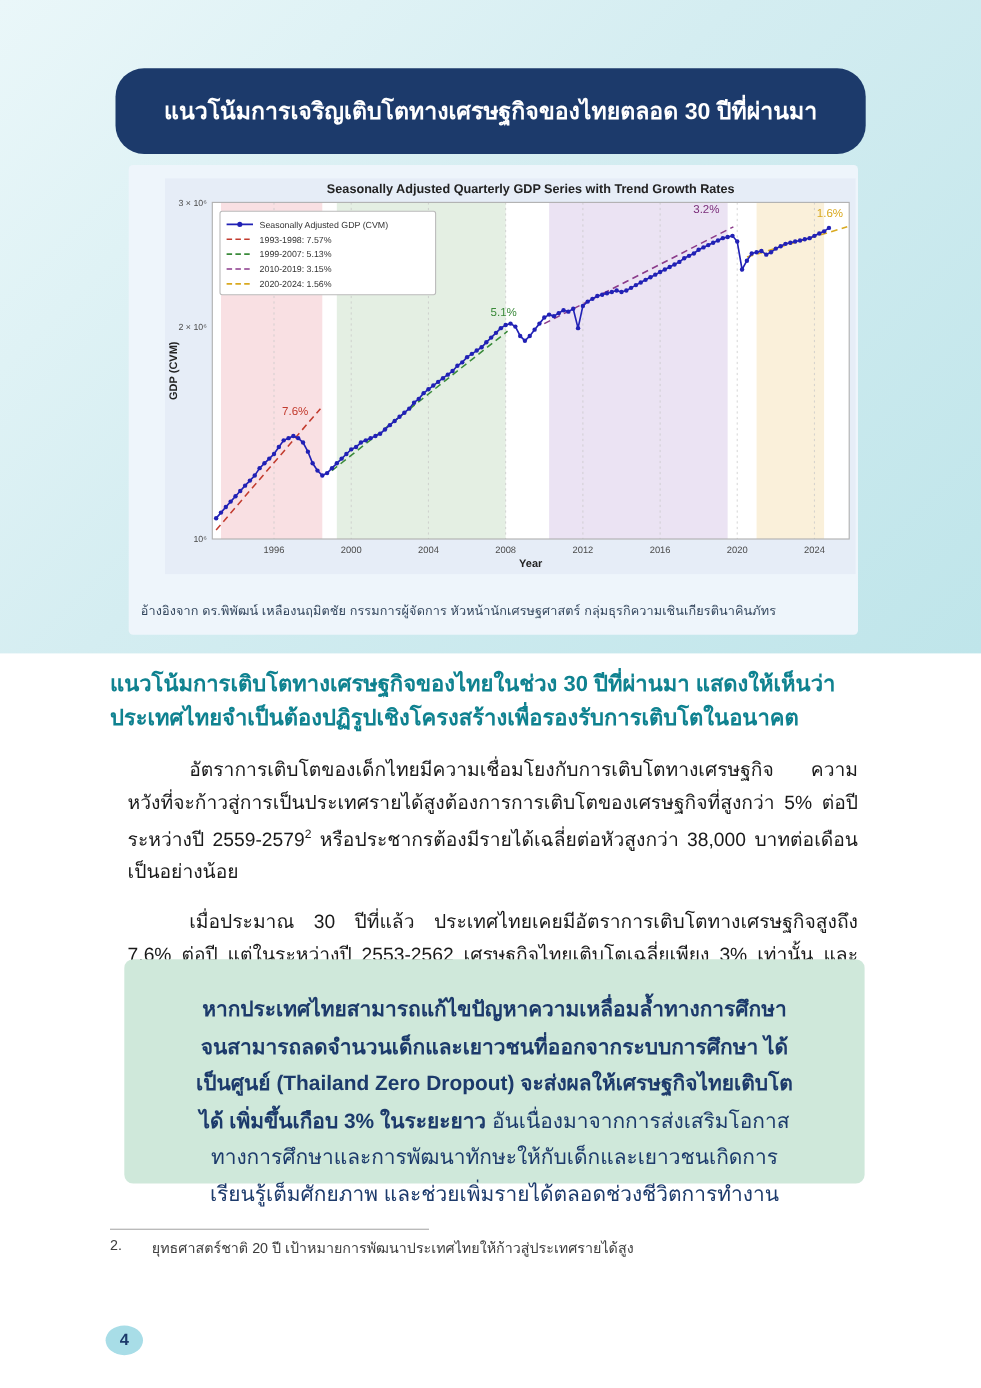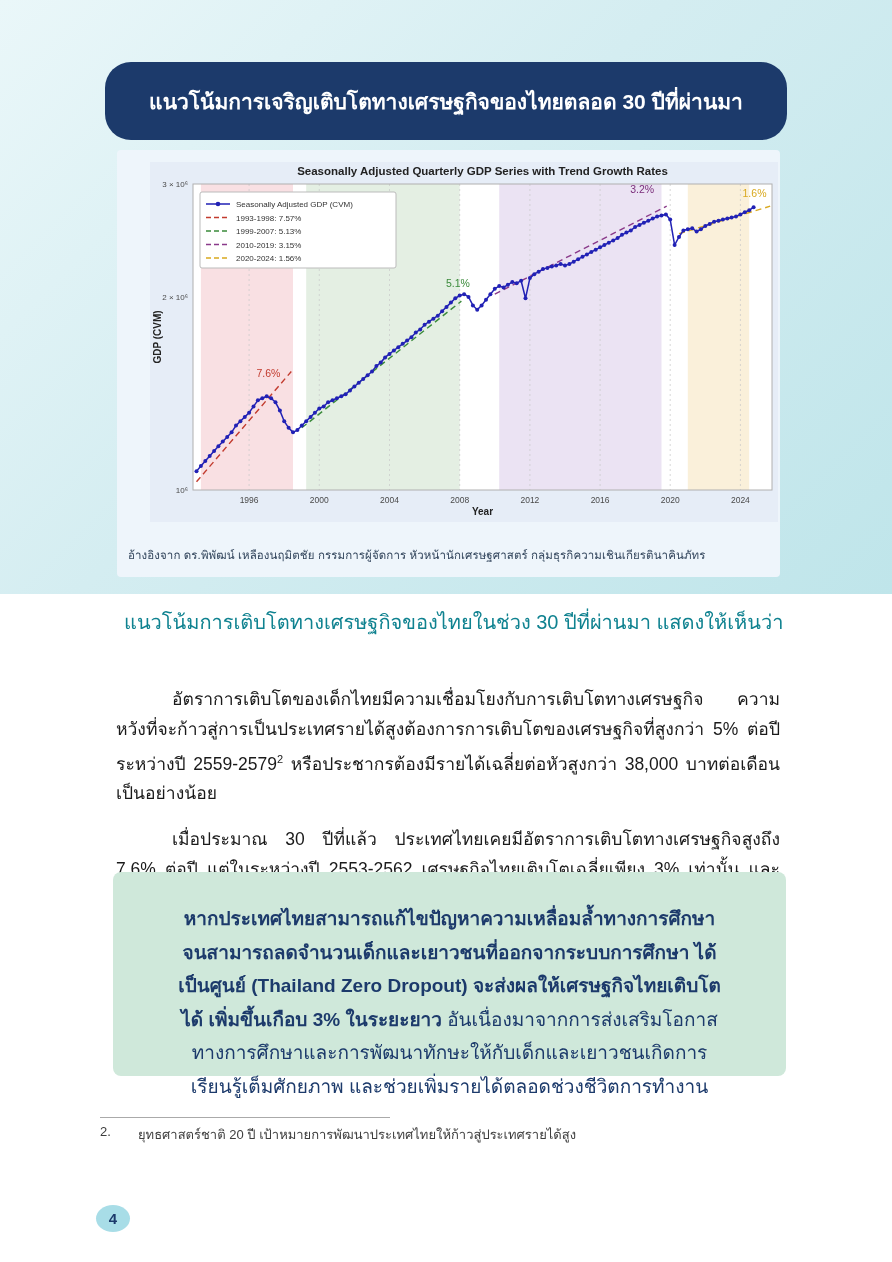--- a/index.html
+++ b/index.html
@@ -21,21 +21,21 @@
     position:absolute;left:117px;top:150px;width:663px;height:427px;
     background:#eef5fb;border-radius:4px;
   }
   .chart-fig{position:absolute;left:33px;top:12px;width:628px;height:360px;}
   .chart-caption{
     position:absolute;left:11px;top:396px;width:640px;
     font-size:11.5px;color:#32455c;letter-spacing:0.1px;
   }
   .section-heading{
     position:absolute;left:100px;top:607px;width:700px;
-    color:#0f8290;font-weight:normal;font-size:20px;line-height:31px;margin-left:24px;
+    color:#0f8290;font-weight:bold;font-size:20px;line-height:31px;
   }
   .body-text{
     position:absolute;left:100px;top:669px;width:696px;
     font-size:17.5px;line-height:29.8px;color:#1a1a1a;text-align:justify;
   }
   .body-text p{margin:16px;text-indent:56px;}
   .body-text sup{font-size:11px;}
   .highlight-box{
     position:absolute;left:113px;top:872px;width:673px;height:204px;
     background:#cfe8da;border-radius:8px;box-sizing:border-box;
@@ -245,20 +245,21 @@
       <line x1="56" y1="82.5" x2="80" y2="82.5" stroke="#8a3a8a" stroke-width="1.5" stroke-dasharray="5,3"></line>
       <text x="86" y="85.5" font-size="8" fill="#333">2010-2019: 3.15%</text>
       <line x1="56" y1="96" x2="80" y2="96" stroke="#d9a91f" stroke-width="1.5" stroke-dasharray="5,3"></line>
       <text x="86" y="99" font-size="8" fill="#333">2020-2024: 1.56%</text>
     </svg>
   <div class="chart-caption">อ้างอิงจาก ดร.พิพัฒน์ เหลืองนฤมิตชัย กรรมการผู้จัดการ หัวหน้านักเศรษฐศาสตร์  กลุ่มธุรกิความเชินเกียรตินาคินภัทร</div>
 </div>
 
 <div class="section-heading">
   <div>แนวโน้มการเติบโตทางเศรษฐกิจของไทยในช่วง 30 ปีที่ผ่านมา แสดงให้เห็นว่า</div>
+  <div>ประเทศไทยจำเป็นต้องปฏิรูปเชิงโครงสร้างเพื่อรองรับการเติบโตในอนาคต</div>
 </div>
 
 <div class="body-text">
   <p><span>อัตราการเติบโตของเด็กไทยมีความเชื่อมโยงกับการเติบโตทางเศรษฐกิจ ความหวังที่จะก้าวสู่การเป็นประเทศรายได้สูงต้องการการเติบโตของเศรษฐกิจที่สูงกว่า 5% ต่อปี ระหว่างปี 2559-2579</span><sup>2</sup><span> หรือประชากรต้องมีรายได้เฉลี่ยต่อหัวสูงกว่า 38,000 บาทต่อเดือนเป็นอย่างน้อย</span></p>
   <p>เมื่อประมาณ 30 ปีที่แล้ว ประเทศไทยเคยมีอัตราการเติบโตทางเศรษฐกิจสูงถึง 7.6% ต่อปี แต่ในระหว่างปี 2553-2562 เศรษฐกิจไทยเติบโตเฉลี่ยเพียง 3% เท่านั้น และจากสถานการณ์โควิด-19 ทำให้การเติบโตในช่วงปี 2563-2567 ลดลงมาเหลือเพียง 1.6%</p>
 </div>
 
 <div class="highlight-box">
   <span class="bold">หากประเทศไทยสามารถแก้ไขปัญหาความเหลื่อมล้ำทางการศึกษา จนสามารถลดจำนวนเด็กและเยาวชนที่ออกจากระบบการศึกษา ได้เป็นศูนย์ (Thailand Zero Dropout) จะส่งผลให้เศรษฐกิจไทยเติบโตได้ เพิ่มขึ้นเกือบ 3% ในระยะยาว</span><span> อันเนื่องมาจากการส่งเสริมโอกาสทางการศึกษาและการพัฒนาทักษะให้กับเด็กและเยาวชนเกิดการเรียนรู้เต็มศักยภาพ และช่วยเพิ่มรายได้ตลอดช่วงชีวิตการทำงาน</span>
 </div>

